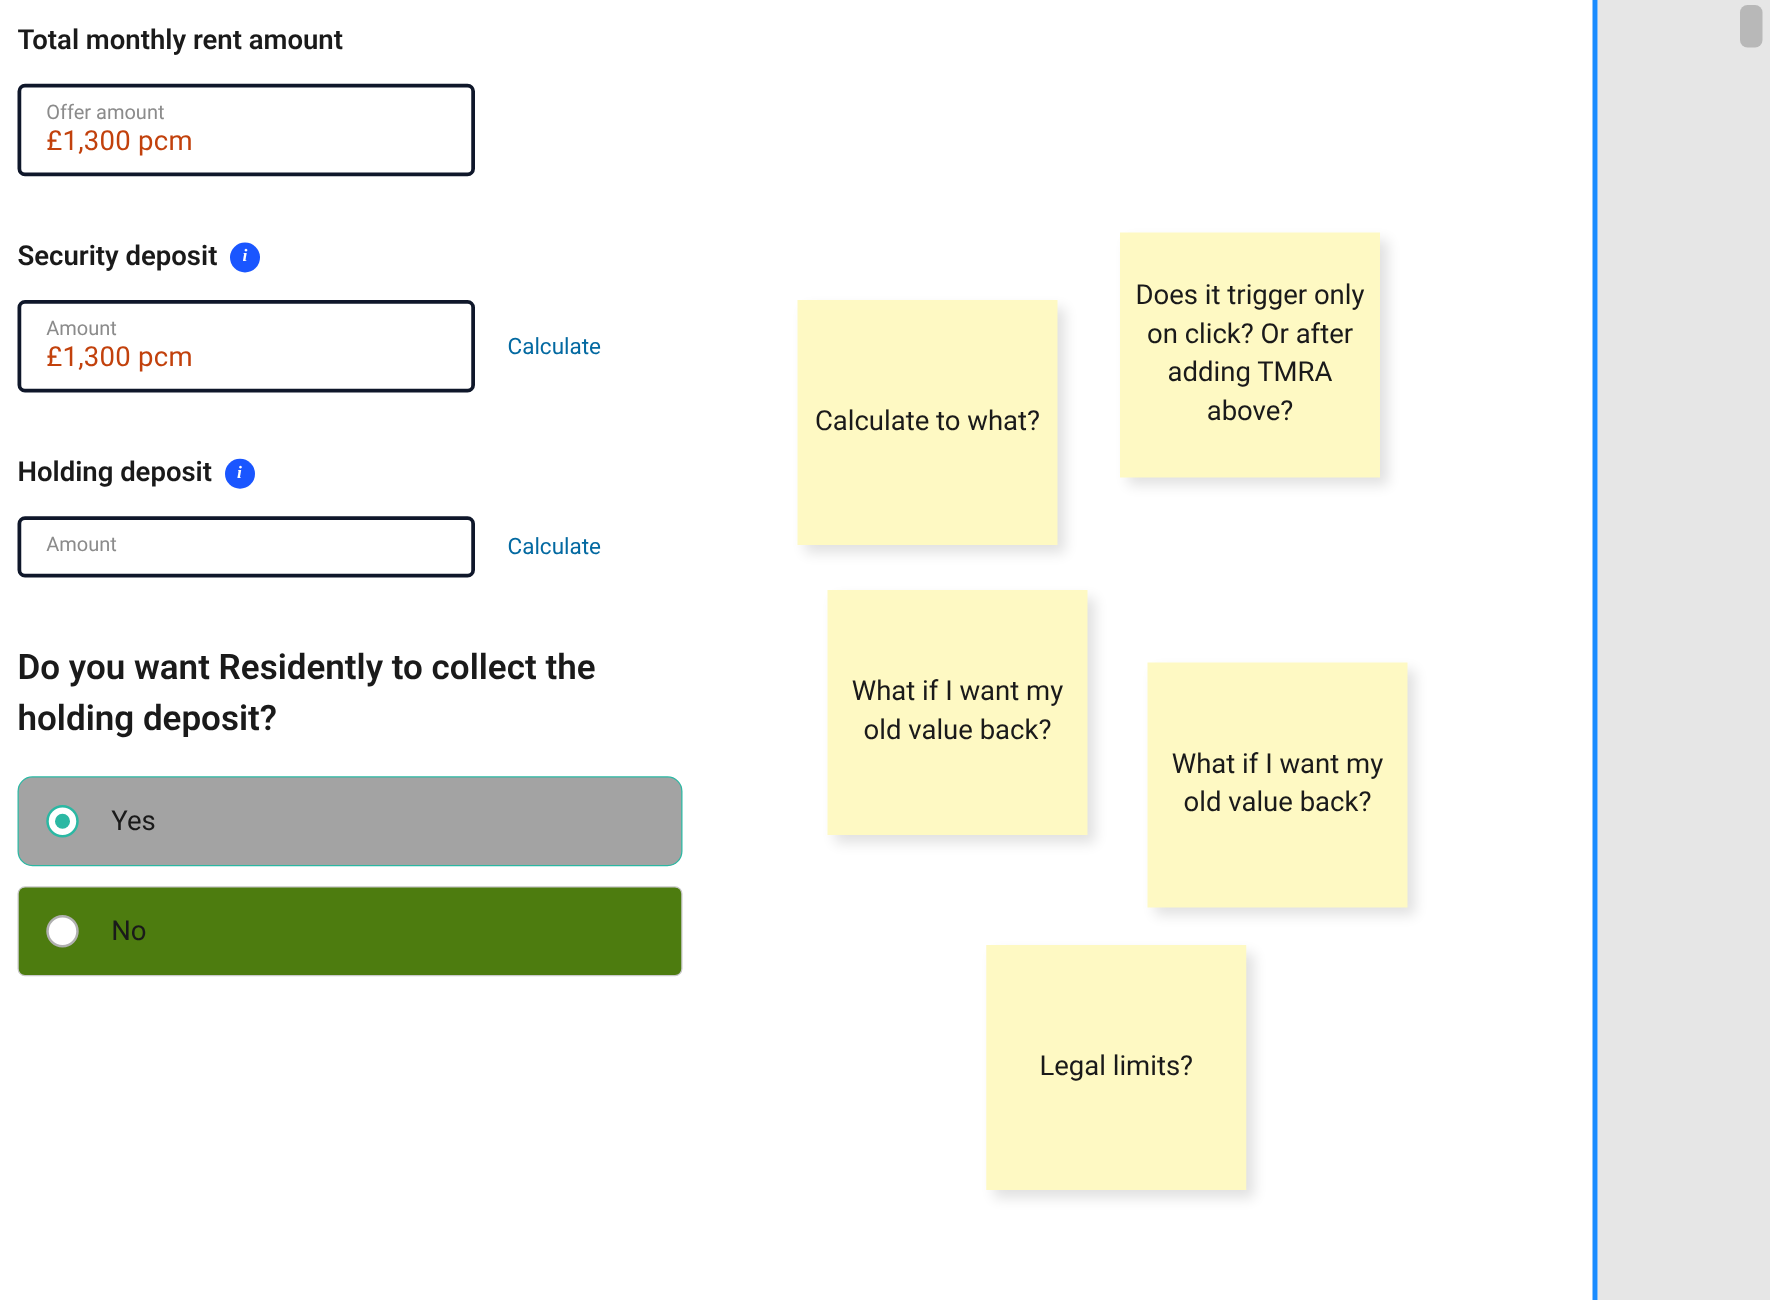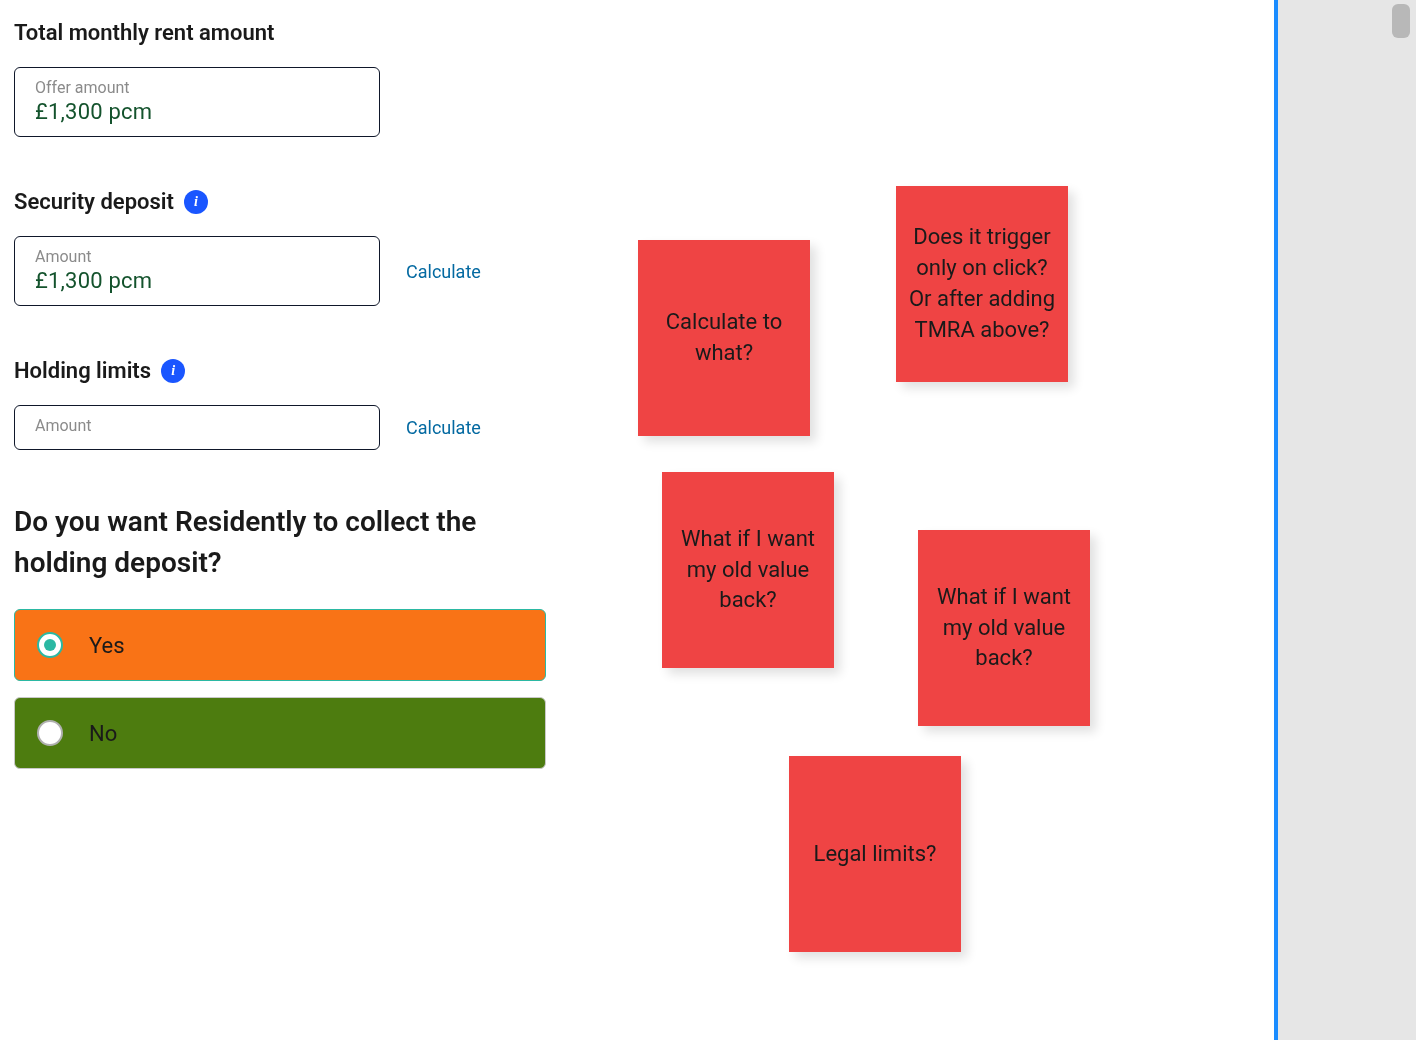--- a/index.html
+++ b/index.html
@@ -49,33 +49,33 @@
       font-weight: 700;
       line-height: 1;
     }
     .input-row {
       display: flex;
       align-items: center;
       gap: 26px;
     }
     .text-input {
       width: 366px;
-      border: 1px solid #0f172a;
+      border: 3px solid #0f172a;
       border-radius: 6px;
       padding: 10px 20px 12px 20px;
       background: #fff;
     }
     .text-input .float-label {
       font-size: 16px;
       color: #8b8b8b;
       margin-bottom: 2px;
     }
     .text-input .value {
       font-size: 22px;
-      color: #14532d;
+      color: #c2410c;
       letter-spacing: 0.2px;
     }
     .calc-link {
       font-size: 18px;
       color: #0369a1;
       cursor: pointer;
       text-decoration: none;
     }
     .question-label {
       font-size: 28px;
@@ -91,22 +91,23 @@
       padding: 22px 22px;
       display: flex;
       align-items: center;
       gap: 26px;
       font-size: 22px;
       margin-bottom: 16px;
       cursor: pointer;
       background: #4d7c0f;
     }
     .radio-option.selected {
-      background: #f97316;
+      background: #a3a3a3;
       border-color: #2bb8a3;
+      border-radius: 12px;
     }
     .radio-circle {
       width: 26px;
       height: 26px;
       border: 2px solid #b0b0b0;
       border-radius: 50%;
       display: inline-flex;
       align-items: center;
       justify-content: center;
       position: relative;
@@ -117,23 +118,23 @@
     }
     .radio-option.selected .radio-circle::after {
       content: "";
       width: 12px;
       height: 12px;
       border-radius: 50%;
       background: #2bb8a3;
     }
     .sticky {
       position: absolute;
-      width: 172px;
+      width: 208px;
       min-height: 130px;
-      background: #ef4444;
+      background: #fef9c3;
       color: #1a1a1a;
       font-size: 22px;
       line-height: 1.4;
       padding: 2px 10px;
       text-align: center;
       display: flex;
       align-items: center;
       justify-content: center;
       box-shadow: 6px 6px 10px rgba(0,0,0,0.12);
     }
@@ -190,21 +191,21 @@
         <div class="text-input">
           <div class="float-label">Amount</div>
           <div class="value">£1,300 pcm</div>
         </div>
         <a class="calc-link">Calculate</a>
       </div>
     </div>
 
     <div class="field-group">
       <div class="field-heading">
-        <span>Holding limits</span>
+        <span>Holding deposit</span>
         <span class="info-icon">i</span>
       </div>
       <div class="input-row">
         <div class="text-input">
           <div class="float-label">Amount</div>
         </div>
         <a class="calc-link">Calculate</a>
       </div>
     </div>
 

